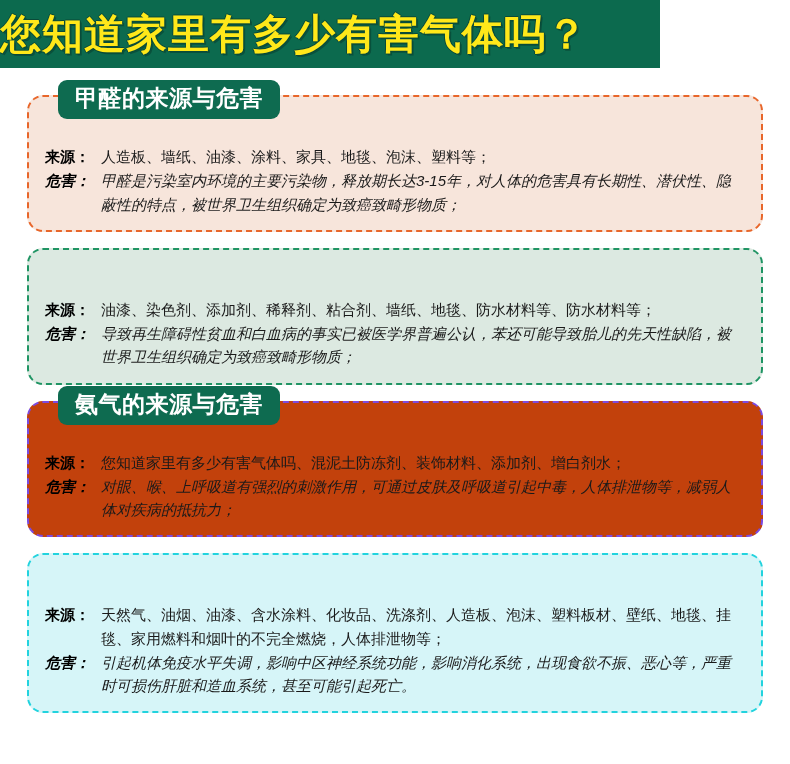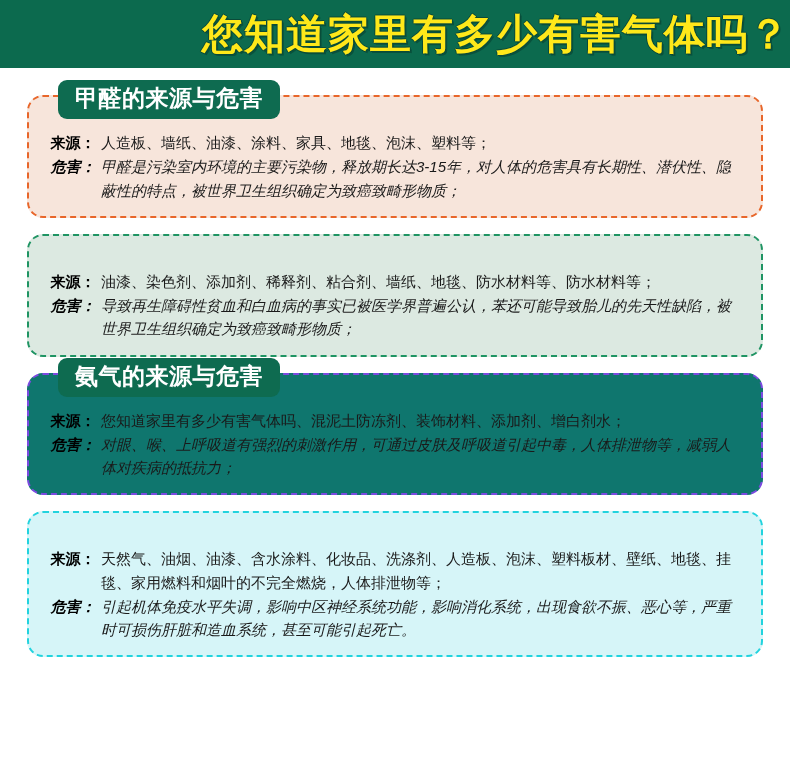--- a/index.html
+++ b/index.html
@@ -19,26 +19,26 @@
     width: 790px;
     height: 764px;
     background: #ffffff;
   }
 
   
   .header {
     position: absolute;
     left: 0;
     top: 0;
-    width: 790px;
+    width: 660px;
     height: 68px;
     background: #0c6a4e;
     display: flex;
     align-items: center;
-    justify-content: flex-end;
+    justify-content: flex-start;
   }
   .header-title {
     color: #ffe81a;
     font-size: 41px;
     font-weight: bold;
     letter-spacing: 1px;
     line-height: 1;
     white-space: nowrap;
     text-shadow:
        1px 0 0 #0a4a38,
@@ -55,21 +55,21 @@
     top: 68px;
     width: 790px;
   }
 
   .card {
     position: relative;
     margin: 0 27px 16px 27px;
     border-radius: 16px;
     border-style: dashed;
     border-width: 2px;
-    padding: 30px 16px 14px 16px;
+    padding: 44px 16px 14px 16px;
     box-sizing: border-box;
   }
   .card.first { margin-top: 27px; }
 
   .card-title {
     position: absolute;
     left: 29px;
     top: -17px;
     background: #0e6b50;
     color: #ffffff;
@@ -94,38 +94,37 @@
     color: #1a1a1a;
   }
   .row + .row { margin-top: 1px; font-style: italic; }
 
   .row-label {
     flex: 0 0 auto;
     font-weight: bold;
     width: 56px;
     color: #000000;
     white-space: nowrap;
-    text-align: center;
   }
   .row-text {
     flex: 1 1 auto;
     color: #1a1a1a;
   }
 
   
   .card-formaldehyde {
     background: #f7e5db;
     border-color: #e8662a;
   }
   .card-benzene {
     background: #dce9e1;
     border-color: #1f9463;
   }
   .card-ammonia {
-    background: #0f766e;
+    background: #c2410c;
     border-color: #7b4ae0;
   }
   .card-tvoc {
     background: #d6f5f8;
     border-color: #22d3de;
   }
 </style>
 </head>
 <body>
 

